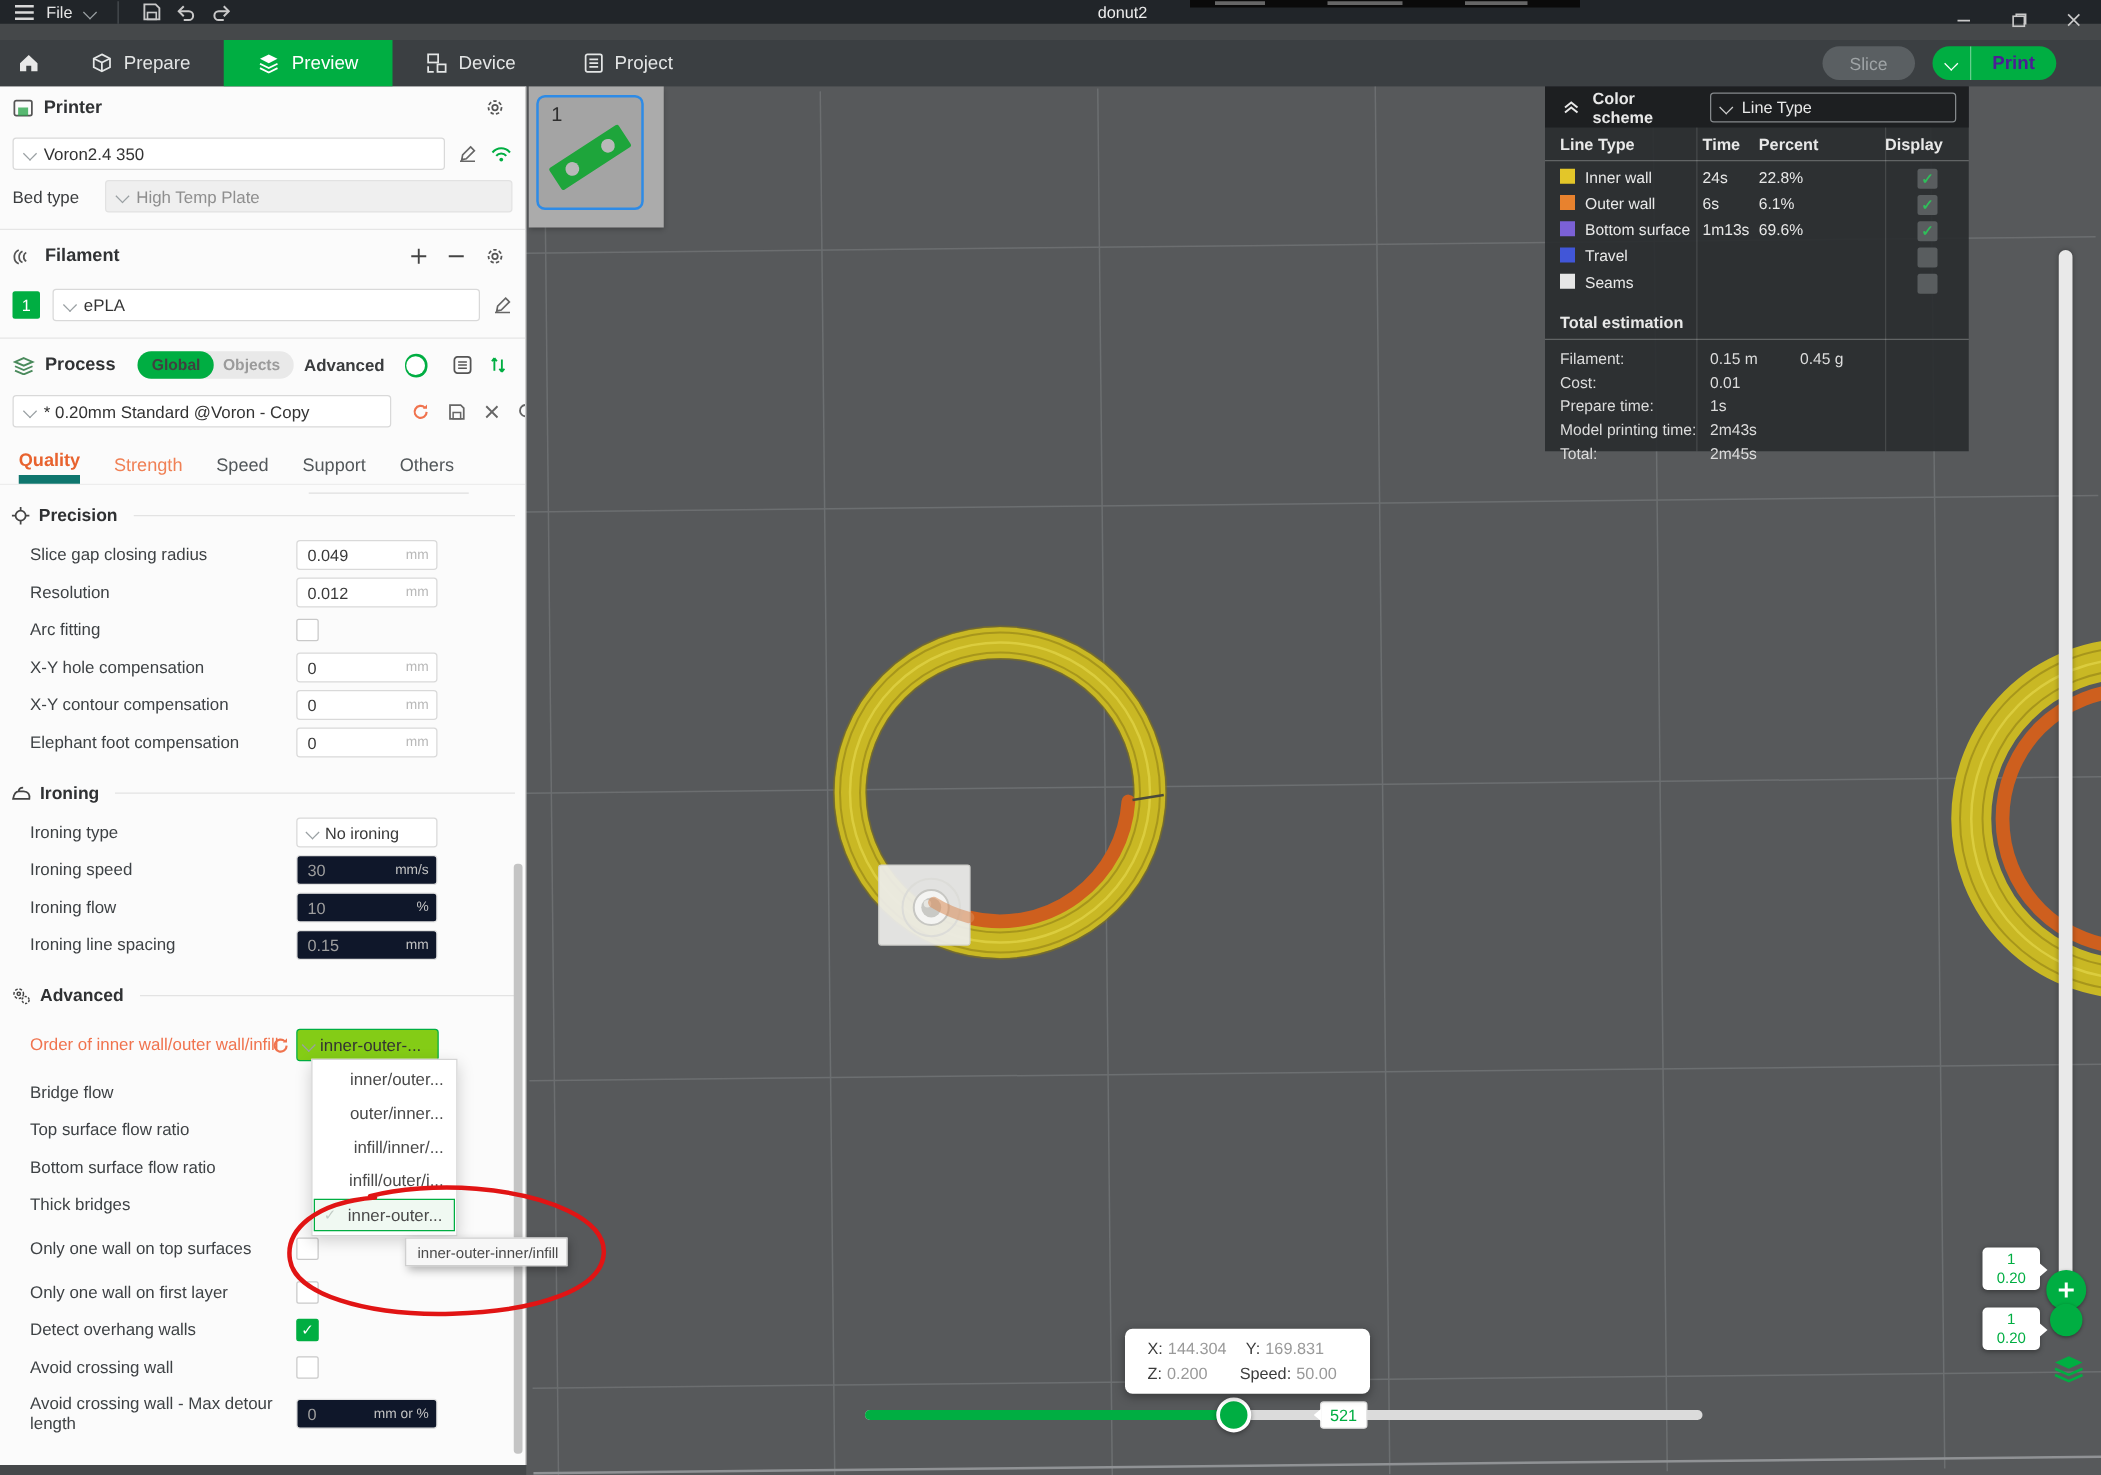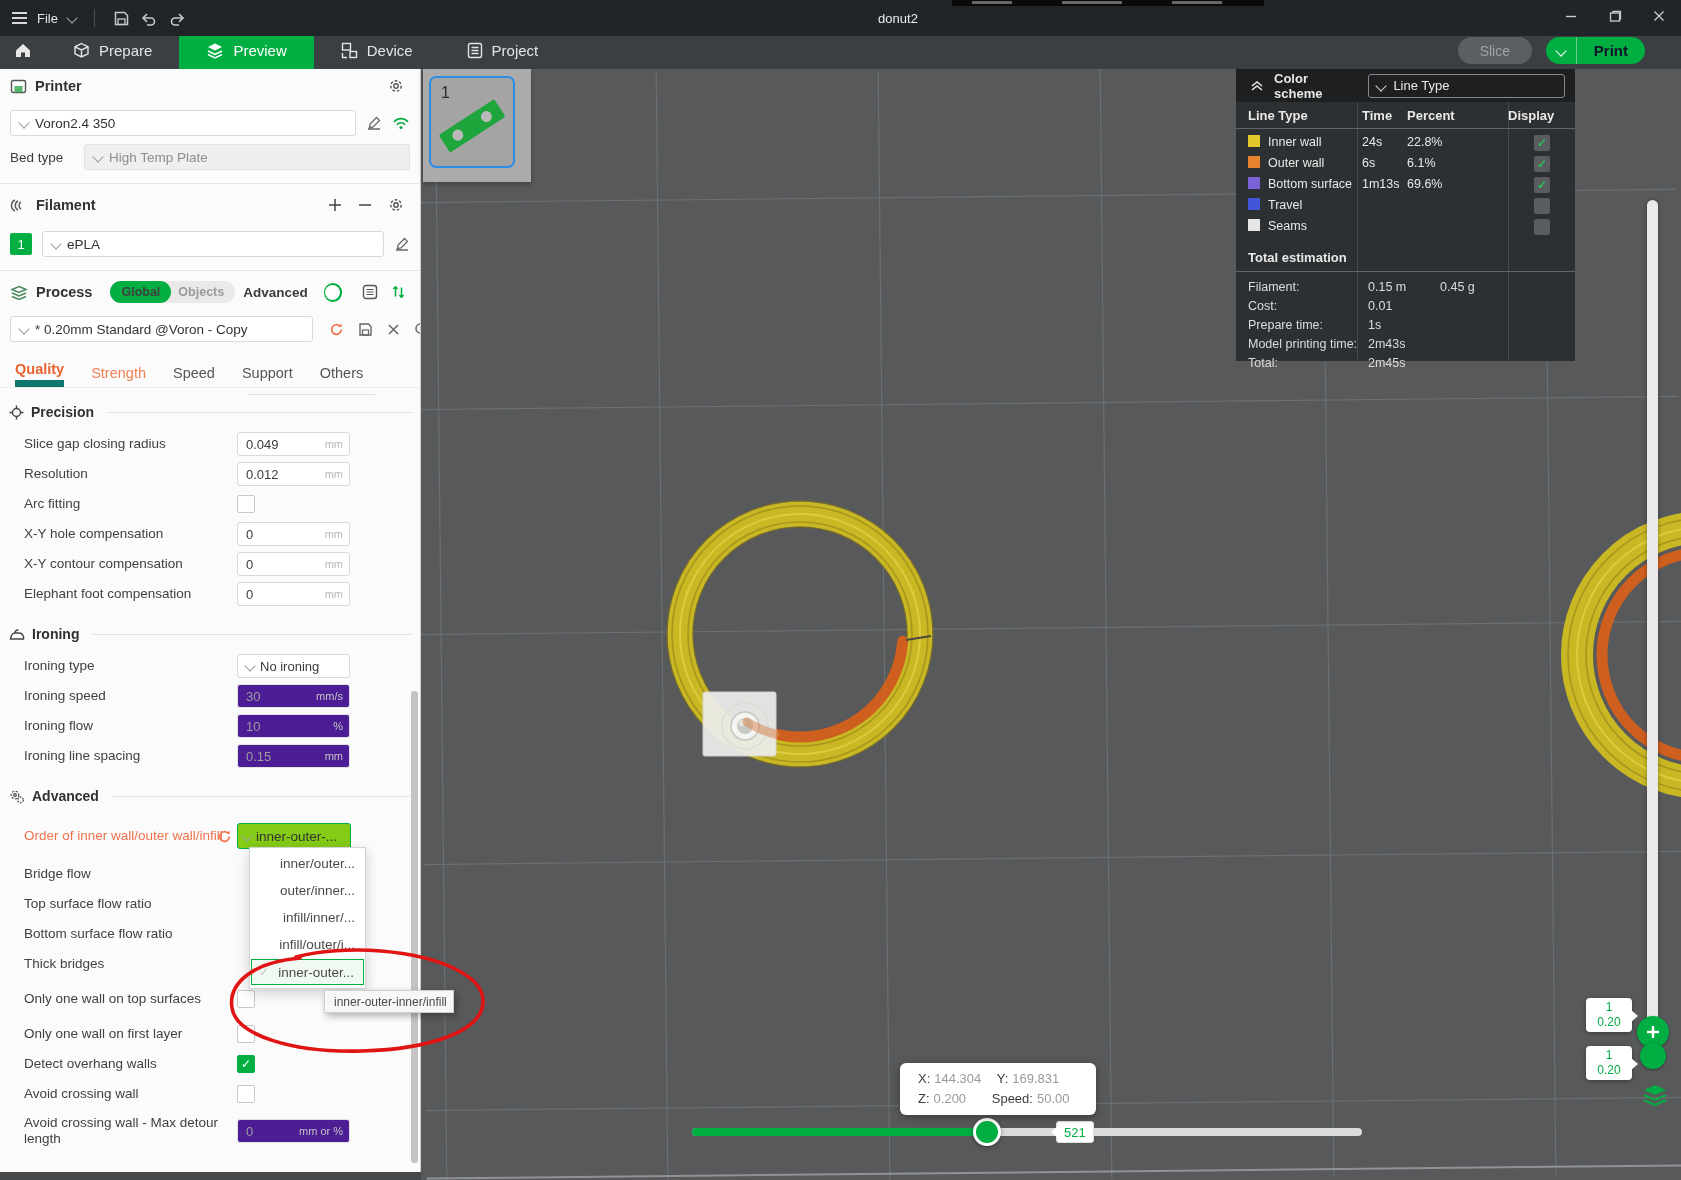--- a/index.html
+++ b/index.html
@@ -1,20 +1,20 @@
 <!DOCTYPE html>
 <html><head>
 <meta charset="utf-8">
 <style>
   html,body{margin:0;padding:0;background:#2b2d2f;}
   #app{position:relative;width:1681px;height:1180px;overflow:hidden;
        font-family:"Liberation Sans",sans-serif;background:#45484a;}
   svg{display:block}
   
-  .titlebar{position:absolute;left:0;top:0;width:100%;height:36px;background:#212529;
+  .titlebar{position:absolute;left:0;top:0;width:100%;height:19px;background:#212529;
             display:flex;align-items:center;color:#D9D9D9;z-index:50}
   .tb-left{display:flex;align-items:center;gap:10px;padding-left:12px}
   .burger span{display:block;width:15px;height:2px;background:#D9D9D9;margin:3px 0}
   .tb-file{font-size:13px;color:#E6E6E6}
   .chev{width:7px;height:7px;border-left:1.6px solid #9aa0a3;border-bottom:1.6px solid #9aa0a3;
         transform:rotate(-45deg);display:inline-block}
   .tb-sep{width:1px;height:18px;background:#4a4f53;margin:0 8px}
   .tb-title{position:absolute;left:898px;transform:translateX(-50%);font-size:13px;color:#EDEDED}
   .winbtns{position:absolute;right:0;top:0;height:32px;display:flex;align-items:center}
   .winbtn{width:44px;height:32px;display:flex;align-items:center;justify-content:center;color:#C9C9C9}
@@ -22,21 +22,21 @@
   .artifact i{position:absolute;top:1px;height:3px;background:#8d8d8d;opacity:.7}
   
   .tabbar{position:absolute;left:0;top:32px;width:100%;height:37px;background:#3B3F42;
           display:flex;align-items:center;color:#E4E6E6;z-index:45}
   .home{width:46px;height:37px;display:flex;align-items:center;justify-content:center}
   .tab{display:flex;align-items:center;gap:9px;font-size:15px;height:37px;padding:0 27px}
   .tab.active{background:#00AE42;color:#fff}
   .topactions{position:absolute;right:36px;top:37px;display:flex;align-items:center;gap:14px;z-index:46}
   .sliceb{width:74px;height:27px;border-radius:14px;background:#5A5F62;color:#9FA4A6;font-size:14px;
           display:flex;align-items:center;justify-content:center}
-  .printb{display:flex;height:27px;border-radius:14px;overflow:hidden;background:#00AE42;color:#0f172a;align-items:stretch}
+  .printb{display:flex;height:27px;border-radius:14px;overflow:hidden;background:#00AE42;color:#4c1d95;align-items:stretch}
   .printb .pb-ch{width:30px;display:flex;align-items:center;justify-content:center;border-right:1px solid rgba(255,255,255,.4)}
   .printb .pb-ch .chev{border-color:#fff}
   .printb .pb-tx{display:flex;align-items:center;padding:0 17px;font-size:15px;font-weight:bold}
   
   .viewport{position:absolute;left:421px;top:69px;width:1260px;height:1111px;background:#57595B;z-index:1}
   
   .thumb{position:absolute;left:423px;top:69px;width:108px;height:113px;background:#ABABAB;z-index:12;
          box-shadow:0 2px 4px rgba(0,0,0,.25)}
   .tsel{position:absolute;left:6px;top:7px;width:82px;height:88px;border:2px solid #2E8BE6;border-radius:7px;background:#A4A4A4}
   .tnum{position:absolute;left:10px;top:6px;font-size:16px;color:#2e2e2e}
@@ -117,21 +117,21 @@
   .cshead{display:flex;align-items:center;gap:7px;height:34px;padding-left:9px;font-weight:bold;font-size:14px;color:#2F3133}
   .cshead::after{content:"";flex:1;height:1px;background:#E3E3E3;margin:0 8px 0 6px}
   .prow{display:flex;align-items:center;height:30px;padding-left:24px}
   .prow.tall{height:40px}
   .plabel{width:213px;font-size:13.5px;color:#3E4245;line-height:16px;padding-right:10px;box-sizing:border-box}
   .plabel.mod{color:#F0734E}
   .ibox{display:flex;align-items:center;justify-content:space-between;width:113px;height:24px;border:1px solid #D9D9D9;
         border-radius:3px;background:#fff;padding:0 6px 0 8px;box-sizing:border-box;flex:none}
   .ibox .val{font-size:13px;color:#3a3a3a}
   .ibox .unit{font-size:11px;color:#B8B8B8}
-  .ibox.dis{background:#4c1d95;border-color:#E3E3E3}
+  .ibox.dis{background:#0f172a;border-color:#E3E3E3}
   .ibox.dis .val{color:#9E9E9E}.ibox.dis .unit{color:#C3C3C3}
   .ibox.ddl{justify-content:flex-start;gap:6px}
   .cb{width:16px;height:16px;border:1px solid #C9C9C9;border-radius:2px;background:#fff;flex:none;
       display:flex;align-items:center;justify-content:center;font-size:12px;color:transparent}
   .cb.on{background:#00AE42;border-color:#00AE42;color:#fff}
   .osel{display:flex;align-items:center;gap:5px;width:114px;height:26px;border:1.5px solid #00AE42;border-radius:3px;
         background:#84cc16;font-size:13.5px;color:#333;padding:0 5px;box-sizing:border-box;flex:none}
   .rsticon{margin:0 5px 0 -20px;flex:none}
   
   .ddlist{position:absolute;left:249px;top:847px;width:117px;background:#fff;border:1px solid #D4D4D4;

